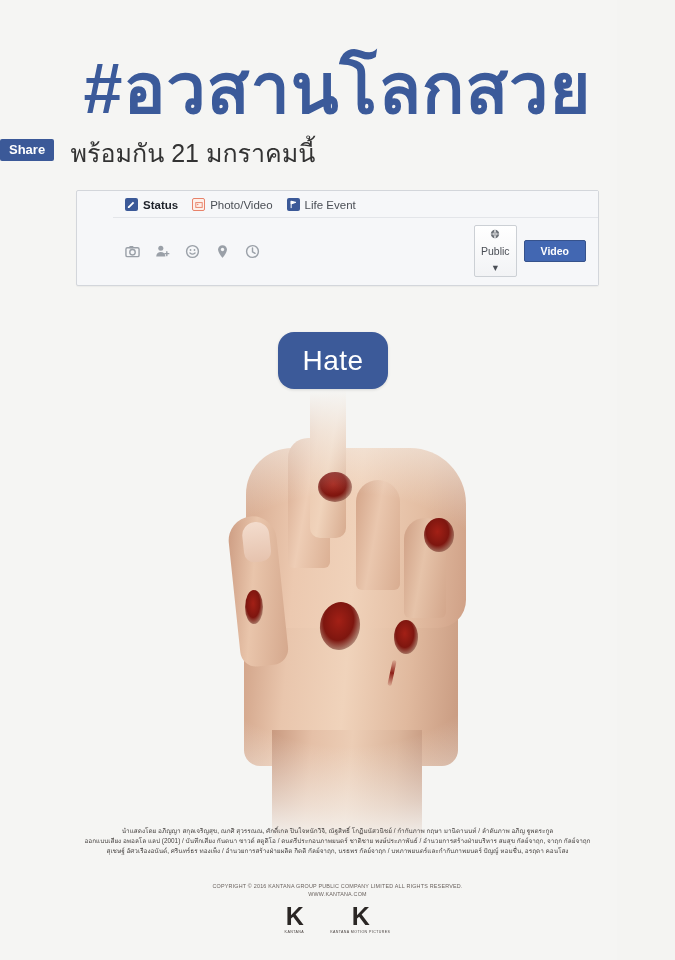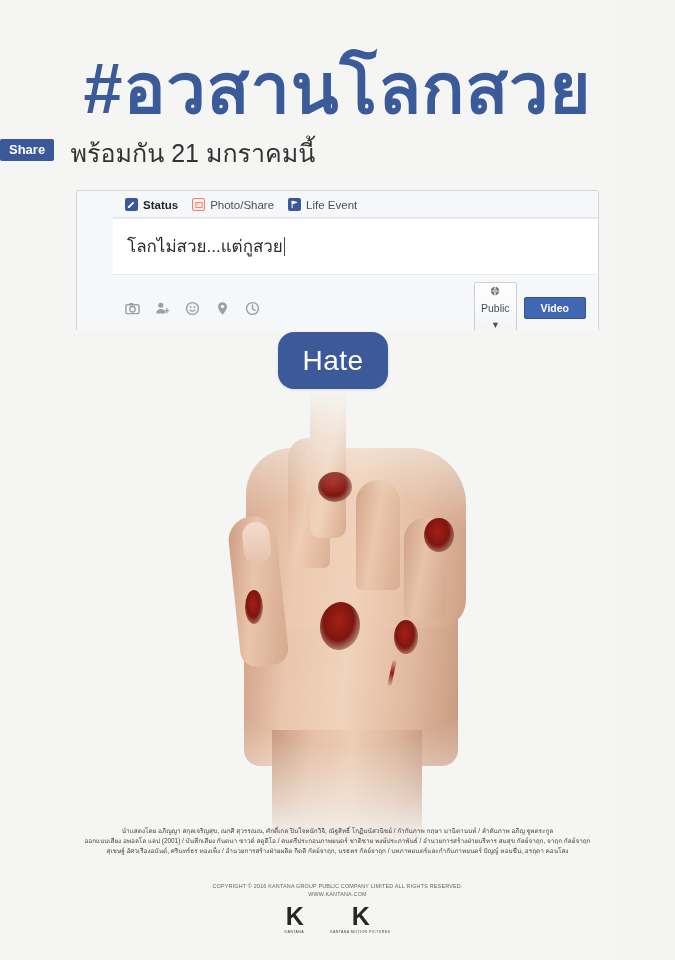--- a/index.html
+++ b/index.html
@@ -346,35 +346,32 @@
         </span>
         <span>Status</span>
       </div>
       <div class="ctab">
         <span class="ctab-ico ico-photo">
           <svg width="8" height="8" viewBox="0 0 10 10">
               <rect x="1" y="2" width="8" height="6" fill="none" stroke="#e8826a" stroke-width="1.2"></rect>
               <circle cx="3.4" cy="4.4" r="0.9" fill="#e8826a"></circle>
             </svg>
         </span>
-        <span>Photo/Share</span>
+        <span>Photo/Video</span>
       </div>
       <div class="ctab">
         <span class="ctab-ico ico-life">
           <svg width="9" height="9" viewBox="0 0 10 10">
               <path d="M2.4 1 L2.4 9 M2.4 1.4 L7.6 2.6 L2.4 4.4 Z" stroke="#ffffff" stroke-width="1.1" fill="#ffffff"></path>
             </svg>
         </span>
         <span>Life Event</span>
       </div>
     </div>
 
-    <div class="composer-input">
-      <span class="composer-text">โลกไม่สวย...แต่กูสวย</span><span class="caret"></span>
-    </div>
 
     <div class="composer-foot">
       <div class="foot-icons">
         <span class="foot-ico">
           <svg width="15" height="15" viewBox="0 0 16 16">
               <rect x="1" y="4" width="14" height="9.5" rx="1.6" fill="none" stroke="#9aa0a8" stroke-width="1.5"></rect>
               <rect x="4.6" y="2.2" width="4.4" height="2.2" rx="0.6" fill="#9aa0a8"></rect>
               <circle cx="8" cy="8.8" r="2.9" fill="none" stroke="#9aa0a8" stroke-width="1.5"></circle>
             </svg>
         </span>

